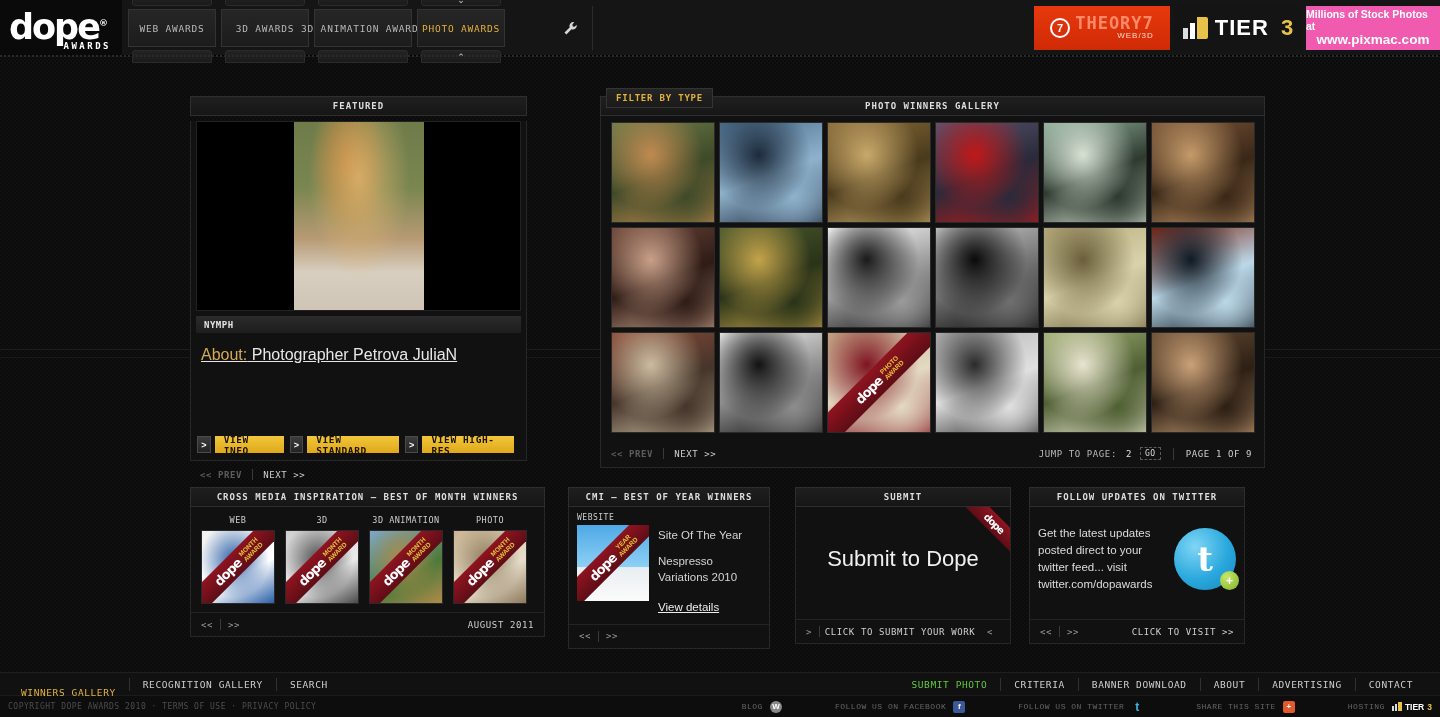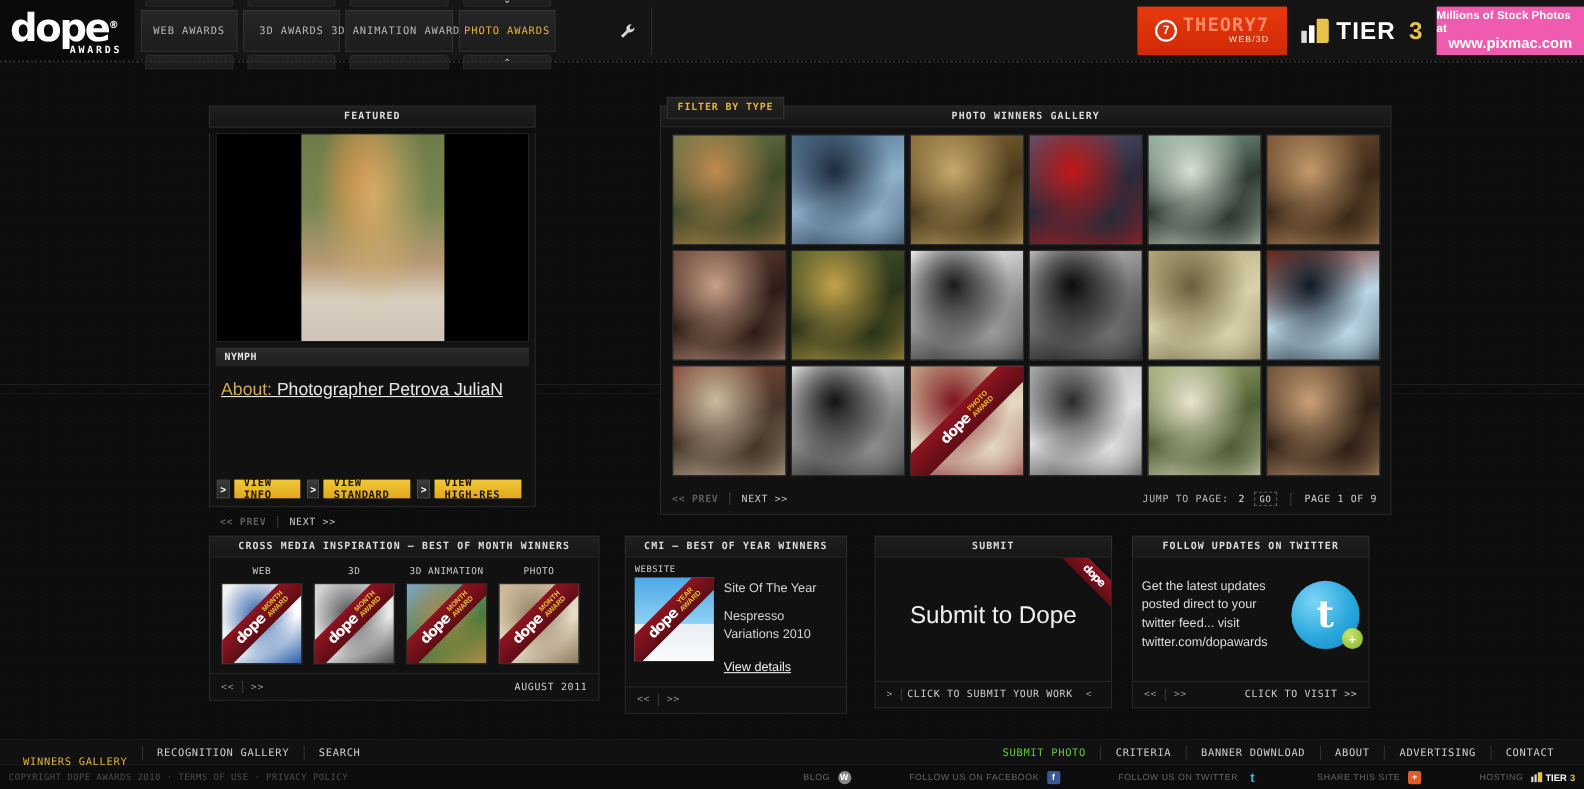--- a/index.html
+++ b/index.html
@@ -109,21 +109,21 @@
     display: flex; align-items: center; justify-content: center;
     font-family: "DejaVu Sans Mono", monospace;
     font-size: 9px; font-weight: 700; letter-spacing: 1px; color: #ddd;
     text-transform: uppercase;
   }
   .panel-body {
     background: #111; border: 1px solid #272727; border-top: none;
   }
 
   
-  .featured { position: absolute; left: 190px; top: 96px; width: 297px; }
+  .featured { position: absolute; left: 190px; top: 96px; width: 337px; }
   .feat-img-area {
     height: 190px; background: #000; margin: 5px; border: 1px solid #222;
     display: flex; align-items: center; justify-content: center; overflow: hidden;
   }
   .feat-photo { width: 130px; height: 188px; }
   .feat-title {
     margin: 0 5px; height: 17px; background: linear-gradient(#2b2b2b,#1e1e1e);
     display:flex; align-items:center; padding-left:8px;
     font-family:"DejaVu Sans Mono",monospace; font-size:9px; font-weight:700;
     letter-spacing:.5px; color:#e4e4e4; text-transform: uppercase;
@@ -263,21 +263,21 @@
   .fn-div { width:1px;height:13px;background:#303030;}
   .footer-bot {
     position:absolute; left:0; top:696px; width:1440px; height:21px;
     background:#0d0d0d; display:flex; align-items:center;
   }
   .fb-copy {
     padding-left:8px; font-family:"DejaVu Sans Mono",monospace;
     font-size:8px; letter-spacing:.5px; color:#4d4d4d; text-transform:uppercase;
   }
   .fb-social { margin-left:auto; padding-right:8px; display:flex; align-items:center; gap:7px;}
-  .fbs-txt { font-family:Liberation Sans, sans-serif; font-size:8px; letter-spacing:.5px; color:#666; cursor:pointer; text-transform:uppercase;padding-left:46px;}
+  .fbs-txt { font-family:Liberation Mono, monospace; font-size:8px; letter-spacing:.5px; color:#666; cursor:pointer; text-transform:uppercase;padding-left:46px;}
   .ico { width:12px;height:12px;border-radius:2px;display:flex;align-items:center;justify-content:center;
          font-size:8px;font-weight:700;color:#fff;cursor:pointer;}
   .ico.wp { background:#888; border-radius:50%; }
   .ico.fb { background:#3b5998; }
   .ico.tw { background:transparent; color:#3fb2e3; font-size:12px;}
   .ico.sh { background:#e05a2b; }
   .t3mini { display:flex;align-items:center;gap:3px;}
   .t3mini .bars{display:flex;align-items:flex-end;gap:1px;height:9px;}
   .t3mini .bars i{display:block;width:2px;background:#ddd;}
   .t3mini .bars i:nth-child(1){height:5px;}

